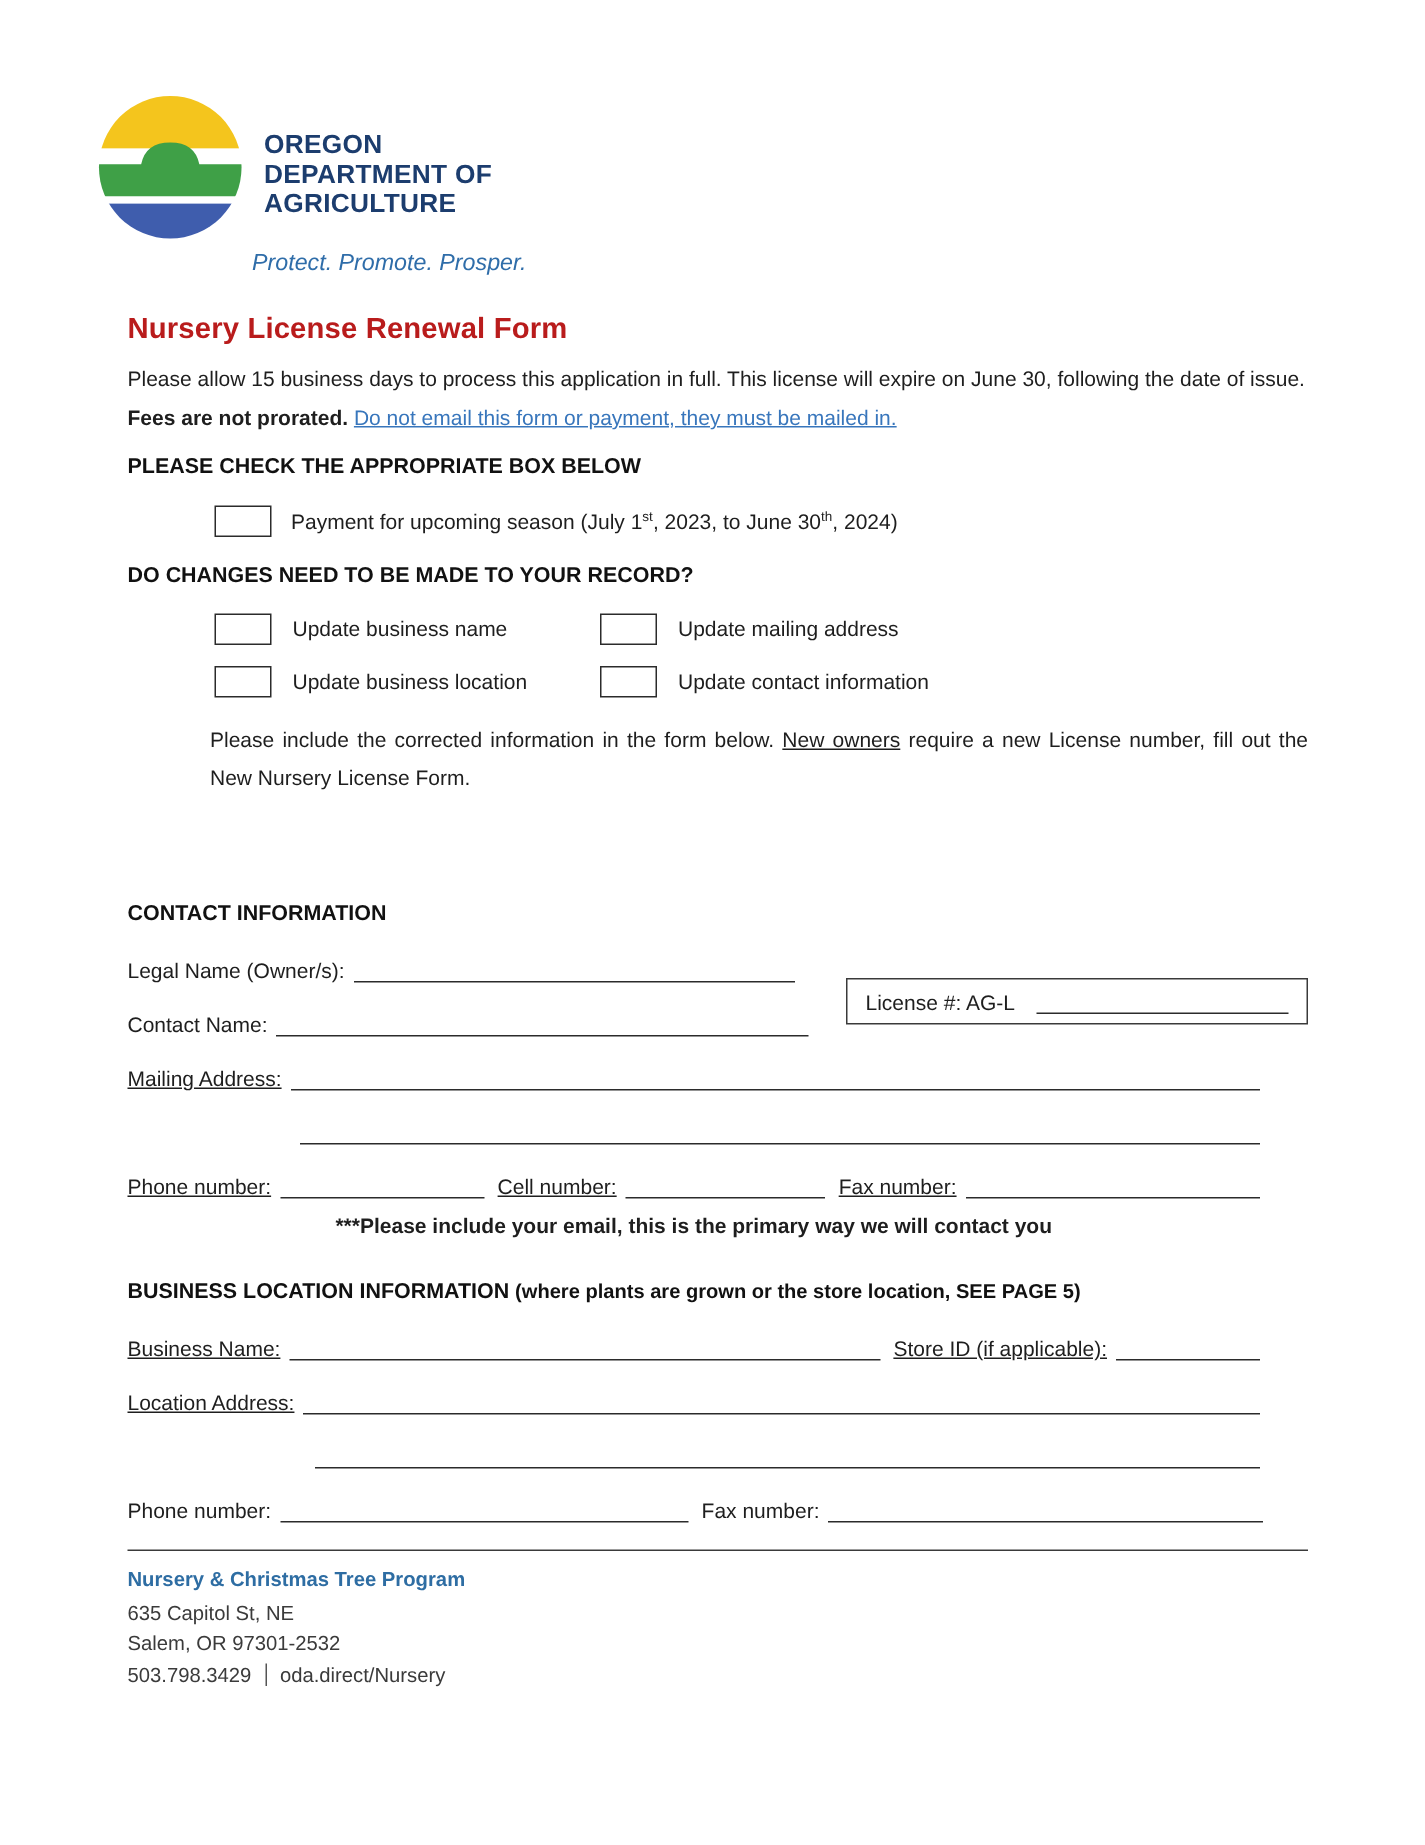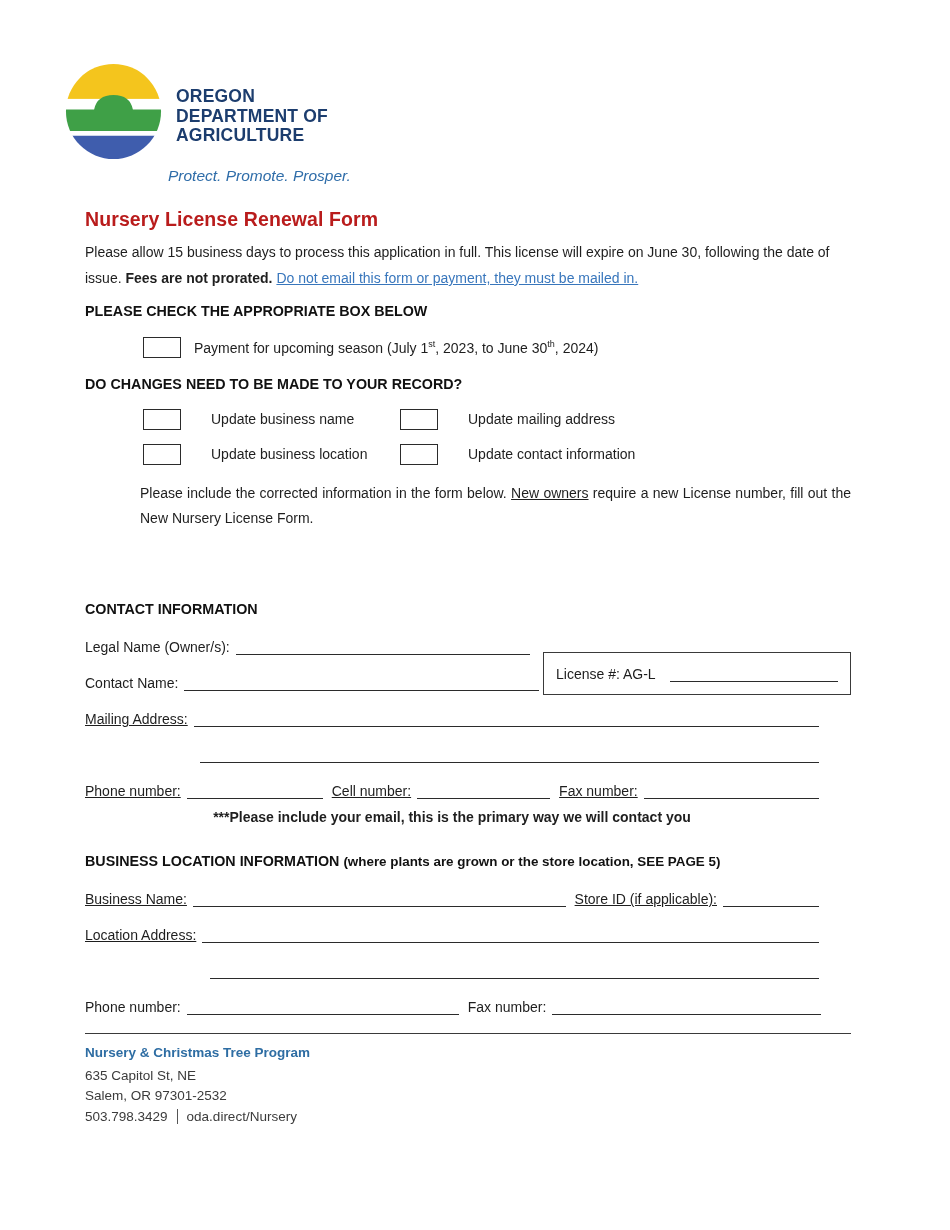--- a/index.html
+++ b/index.html
@@ -2,21 +2,21 @@
 <html><head>
 <meta charset="utf-8">
 <style>
   * { margin:0; padding:0; box-sizing:border-box; }
   html,body { background:#ffffff; }
   body {
     width:950px; height:1230px; overflow:hidden;
     font-family:"Liberation Sans", sans-serif;
     font-size:14px; color:#1e1e1e;
   }
-  .page { padding:63px 99px 0 85px; width:950px; height:1230px; }
+  .page { padding:63px 78px 0 85px; width:950px; height:1230px; }
 
   
   .brand { margin-left:-20px; }
   .brand-row { display:flex; }
   .logo-svg { flex:none; }
   .brand-text {
     margin:24px 0 0 14px;
     font-weight:bold; font-size:17.5px; line-height:19.5px;
     letter-spacing:0.2px; color:#1C3D6E;
   }
@@ -41,41 +41,41 @@
   }
   .opt-row { display:flex; align-items:center; height:22px; margin-left:58px; gap:13px; }
   .opt-row.first { margin-top:17px; }
   .opt-row.second { margin-top:13px; }
   .other-cb { margin-left:30px; }
   .other-lbl { margin-left:-7px; }
   .opt-grid {
     margin:16px 0 0 58px;
     display:grid; grid-template-columns:257px auto; row-gap:13px;
   }
-  .opt-cell { display:flex; align-items:center; gap:30px; height:22px; }
+  .opt-cell { display:flex; align-items:center; gap:14px; height:22px; }
 
   
   .record-note { margin:16px 0 0 55px; text-align:justify; line-height:25px; }
   .u { text-decoration:underline; }
 
   .notes-area { height:70px; }
 
   
   .form-row { display:flex; align-items:flex-end; height:22px; margin-top:14px; }
   .form-row.rm { margin-right:32px;text-decoration:underline; }
   .lbl { white-space:nowrap; margin-right:6px; }
   .gap-l { margin-left:9px; }
   .blank { display:inline-block; height:16px; border-bottom:1.4px solid #2b2b2b; flex:none; }
   .fill { flex:1 1 auto; }
   .other-blank { width:168px; align-self:flex-end; margin-bottom:1px; }
 
   .contact-body { position:relative; margin-top:16px; }
   .contact-body .form-row:first-of-type { margin-top:0; }
   .license-box {
-    position:absolute; top:19px; right:0; width:308px; height:43px;
+    position:absolute; top:19px; right:0; width:308px; height:31px;
     border:1.2px solid #3a3a3a; background:#fff;
     display:flex; align-items:center; padding:0 12px; gap:8px;
   }
   .license-box .blank { flex:1 1 auto; }
 
   .email-note { margin:10px 32px 0 0; text-align:center; font-weight:bold; }
 
   .biz-heading-paren { font-size:13.4px; }
   .business-body { margin-top:16px; }
   .business-body .form-row:first-of-type { margin-top:12px; }

